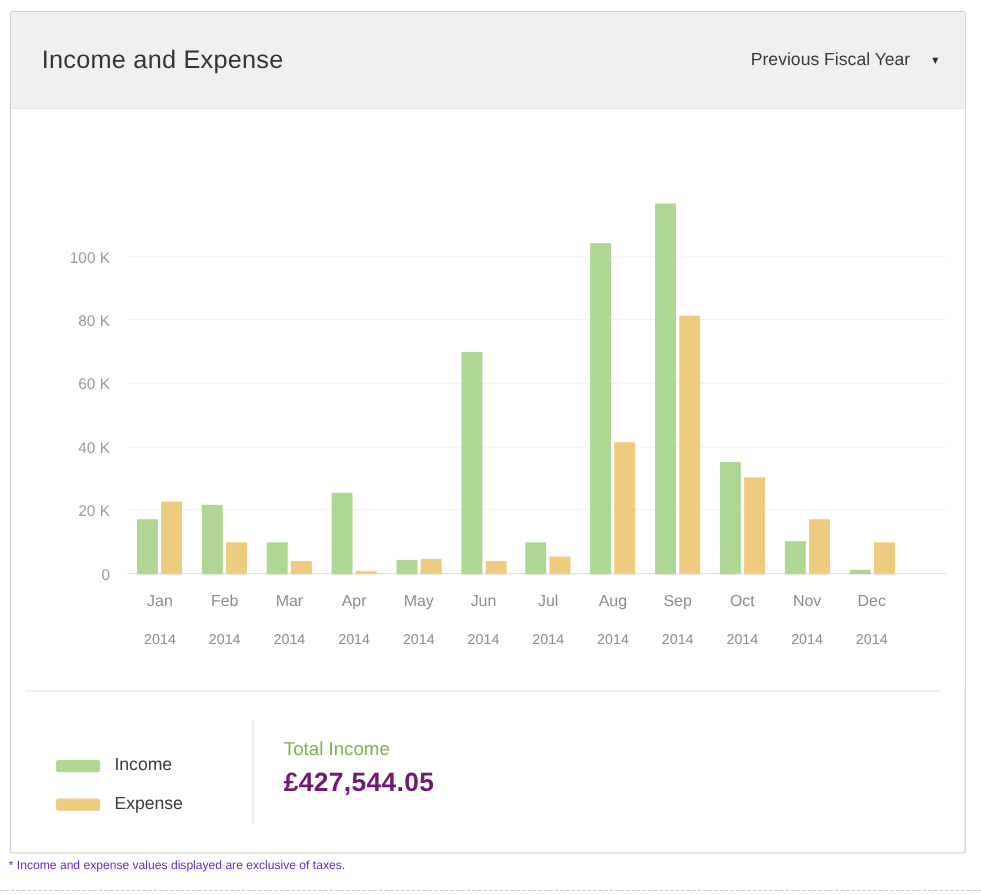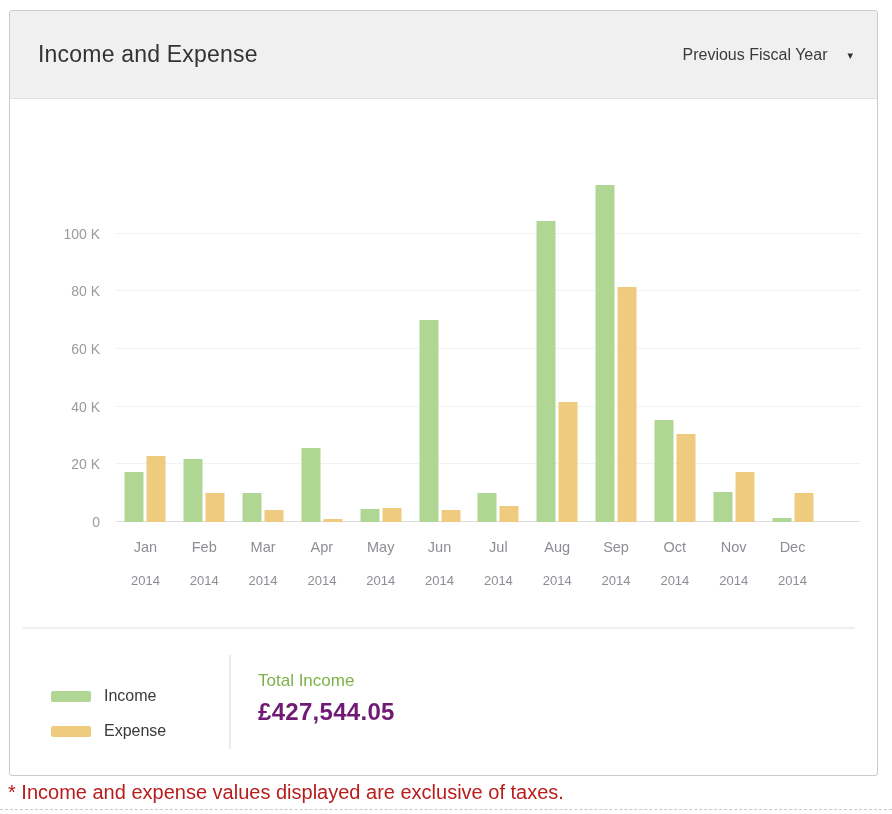--- a/index.html
+++ b/index.html
@@ -62,21 +62,21 @@
   .legend-row { display:flex; align-items:center; margin-bottom:17px; }
   .swatch { width:40px; height:11px; border-radius:2px; margin-right:13px; }
   .legend-label { font-size:16px; color:#39393e; }
   .v-sep { position:absolute; left:219px; top:28px; height:94px; width:2px; background:#ececec; }
   .total-block { position:absolute; top:44px; }
   .total-block.income { left:248px; }
   .total-block.expenses { left:579px; }
   .total-label { font-size:17px; }
   .total-amount { font-size:24px; color:#701a75; margin-top:7px; font-weight:600; letter-spacing:0.3px; }
   
-  .footnote { position:absolute; left:8px; top:781px; font-size:20px; color:#b91c1c; }
+  .footnote { position:absolute; left:8px; top:781px; font-size:11px; color:#6d28d9; }
   .bottom-dashed { position:absolute; left:0; right:0; top:809px; border-top:1px dashed #c9c9c9; }
 </style>
 </head>
 <body>
 
 <div class="screen">
   <div class="card">
 
     <div class="card-header">
       <div class="card-title">Income and Expense</div>

